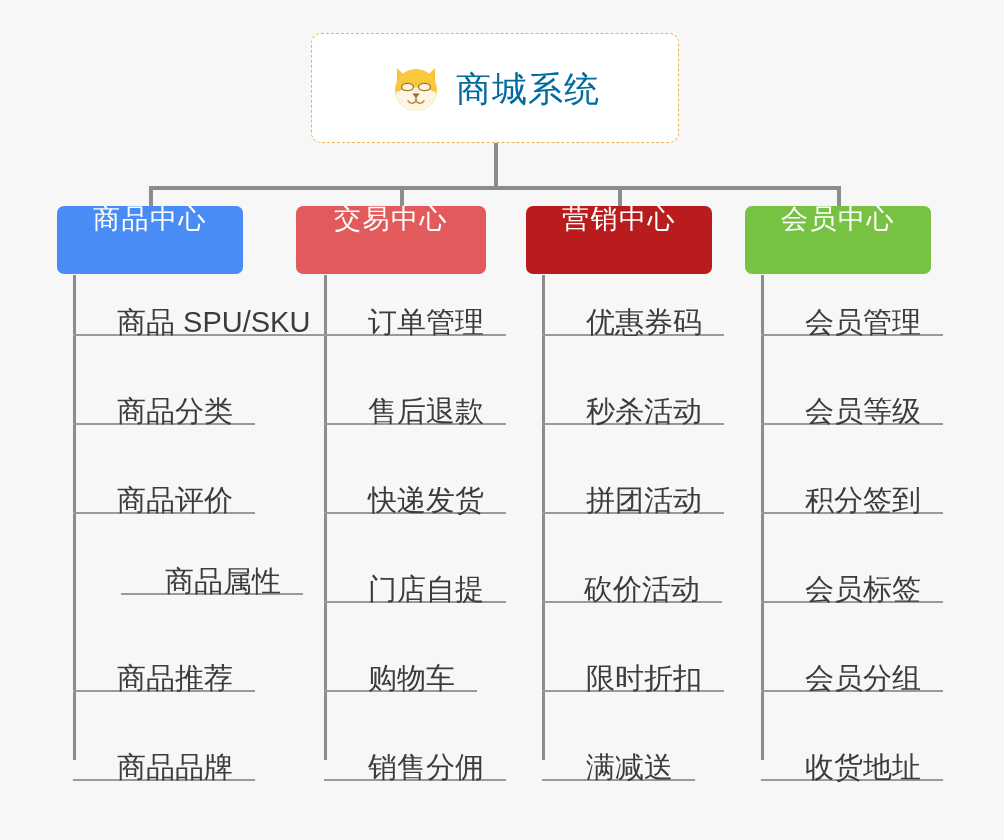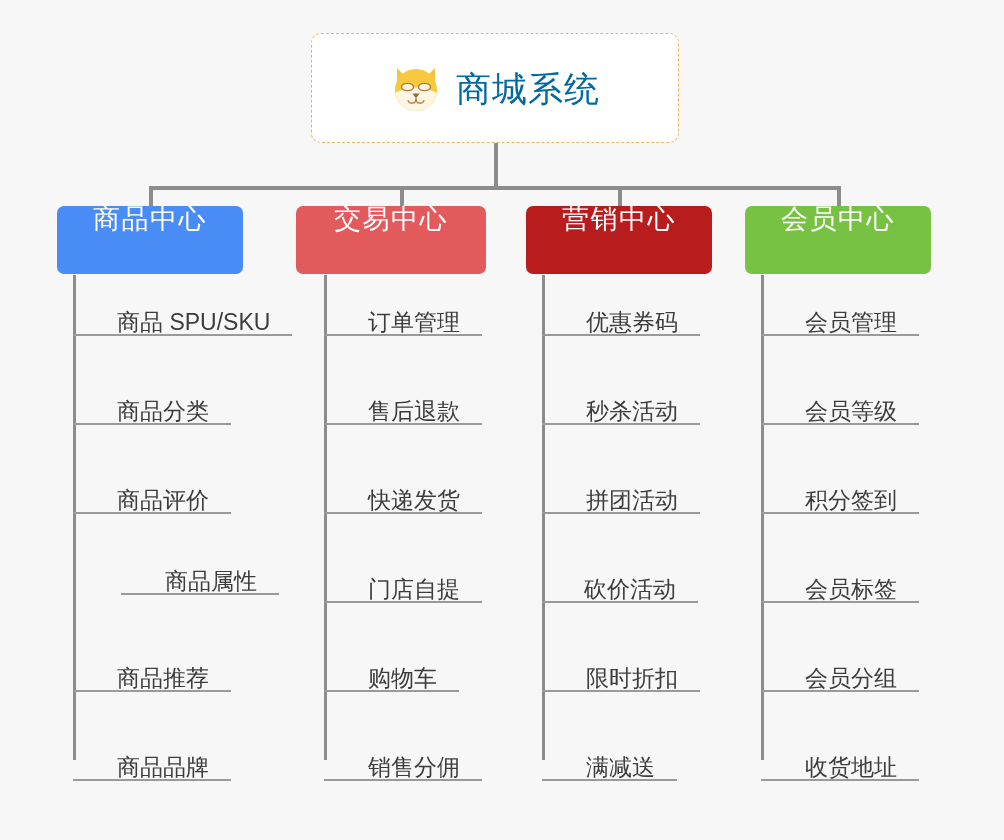--- a/index.html
+++ b/index.html
@@ -91,21 +91,21 @@
     left: 0;
     height: 56px;
     box-sizing: border-box;
     display: flex;
     align-items: flex-end;
     border-bottom: 2px solid #9a9a9a;
     padding-left: 44px;
     padding-right: 22px;
   }
   .leaf-label {
-    font-size: 23px;
+    font-size: 29px;
     line-height: 30px;
     color: #3c3c3c;
     white-space: nowrap;
     position: relative;
     top: 3px;
   }
 </style>
 </head>
 <body>
 

